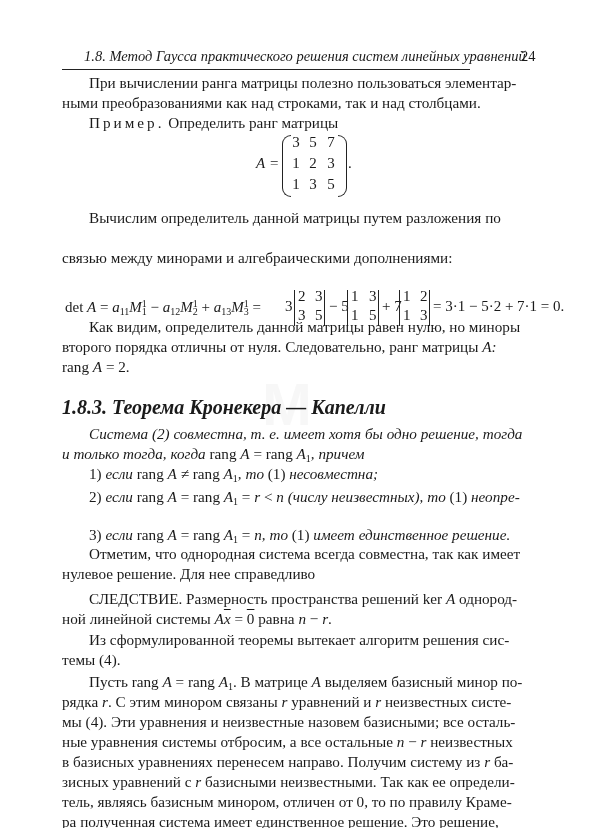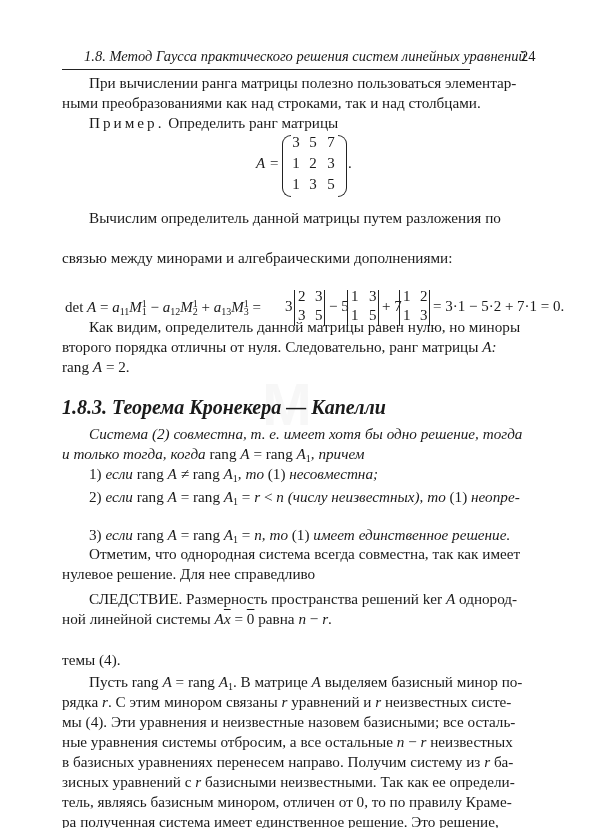--- a/index.html
+++ b/index.html
@@ -119,20 +119,21 @@
   <div class="ln ind last it" style="top:464px"><span style="font-style:normal">1)</span> если <span style="font-style:normal">rang <i>A</i> ≠ rang <i>A</i><sub class="s">1</sub></span>, то <span style="font-style:normal">(1)</span> несовместна;</div>
   <div class="ln ind it" style="top:487px"><span style="font-style:normal">2)</span> если <span style="font-style:normal">rang <i>A</i> = rang <i>A</i><sub class="s">1</sub> = <i>r</i> &lt; <i>n</i></span> (числу неизвестных), то <span style="font-style:normal">(1)</span> неопре-</div>
   <div class="ln ind last it" style="top:525px"><span style="font-style:normal">3)</span> если <span style="font-style:normal">rang <i>A</i> = rang <i>A</i><sub class="s">1</sub> = <i>n</i></span>, то <span style="font-style:normal">(1)</span> имеет единственное решение.</div>
 
   <div class="ln ind" style="top:544px">Отметим, что однородная система всегда совместна, так как имеет</div>
   <div class="ln last" style="top:564px">нулевое решение. Для нее справедливо</div>
 
   <div class="ln ind" style="top:589px">СЛЕДСТВИЕ. Размерность пространства решений ker <i>A</i> однород-</div>
   <div class="ln last" style="top:609px">ной линейной системы <i>A</i><span class="ov"><i>x</i></span> = <span class="ov">0</span> равна <i>n</i> − <i>r</i>.</div>
 
+  <div class="ln ind" style="top:630px">Из сформулированной теоремы вытекает алгоритм решения сис-</div>
   <div class="ln last" style="top:650px">темы (4).</div>
 
   <div class="ln ind" style="top:672px">Пусть rang <i>A</i> = rang <i>A</i><sub class="s">1</sub>. В матрице <i>A</i> выделяем базисный минор по-</div>
   <div class="ln" style="top:692px">рядка <i>r</i>. С этим минором связаны <i>r</i> уравнений и <i>r</i> неизвестных систе-</div>
   <div class="ln" style="top:712px">мы (4). Эти уравнения и неизвестные назовем базисными; все осталь-</div>
   <div class="ln" style="top:732px">ные уравнения системы отбросим, а все остальные <i>n</i> − <i>r</i> неизвестных</div>
   <div class="ln" style="top:752px">в базисных уравнениях перенесем направо. Получим систему из <i>r</i> ба-</div>
   <div class="ln" style="top:772px">зисных уравнений с <i>r</i> базисными неизвестными. Так как ее определи-</div>
   <div class="ln" style="top:792px">тель, являясь базисным минором, отличен от 0, то по правилу Краме-</div>
   <div class="ln" style="top:812px">ра полученная система имеет единственное решение. Это решение,</div>

